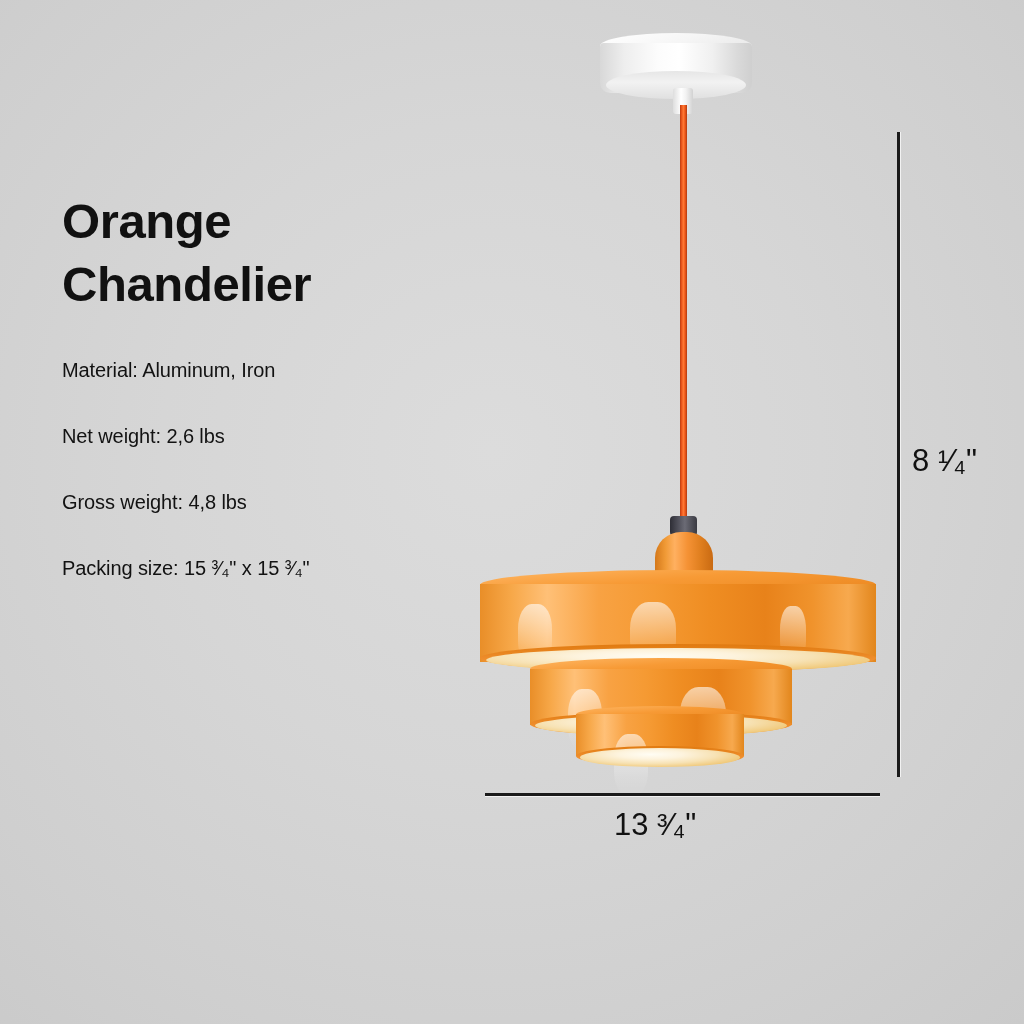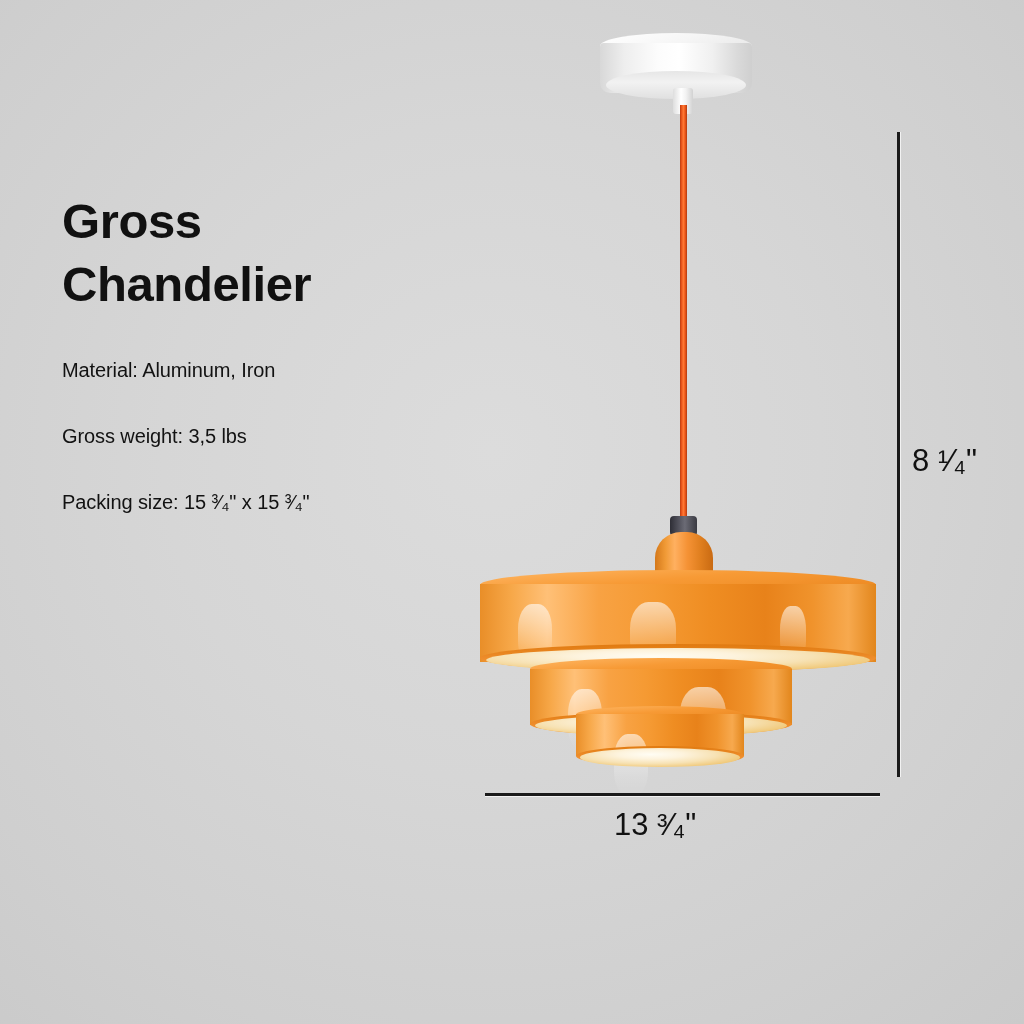--- a/index.html
+++ b/index.html
@@ -224,25 +224,26 @@
   .gloss-1 { left: 38px;  top: 20px; width: 34px; height: 62px; }
   .gloss-2 { left: 150px; top: 18px; width: 46px; height: 66px; }
   .gloss-3 { left: 300px; top: 22px; width: 26px; height: 58px; }
 </style>
 </head>
 <body>
 
 <div id="infographic">
 
   <div class="text-panel">
-    <h1 class="product-title">Gross
+    <h1 class="product-title">Orange
 Chandelier</h1>
 
     <div class="spec-line">Material: Aluminum, Iron</div>
-    <div class="spec-line">Gross weight: 3,5 lbs</div>
+    <div class="spec-line">Net weight: 2,6 lbs</div>
+    <div class="spec-line">Gross weight: 4,8 lbs</div>
     <div class="spec-line">Packing size: 15 ³⁄₄" x 15 ³⁄₄"</div>
   </div>
 
   <div class="canopy">
     <div class="canopy-top"></div>
     <div class="canopy-body"></div>
     <div class="canopy-bottom"></div>
   </div>
   <div class="cord-grip"></div>
   <div class="cord"></div>

